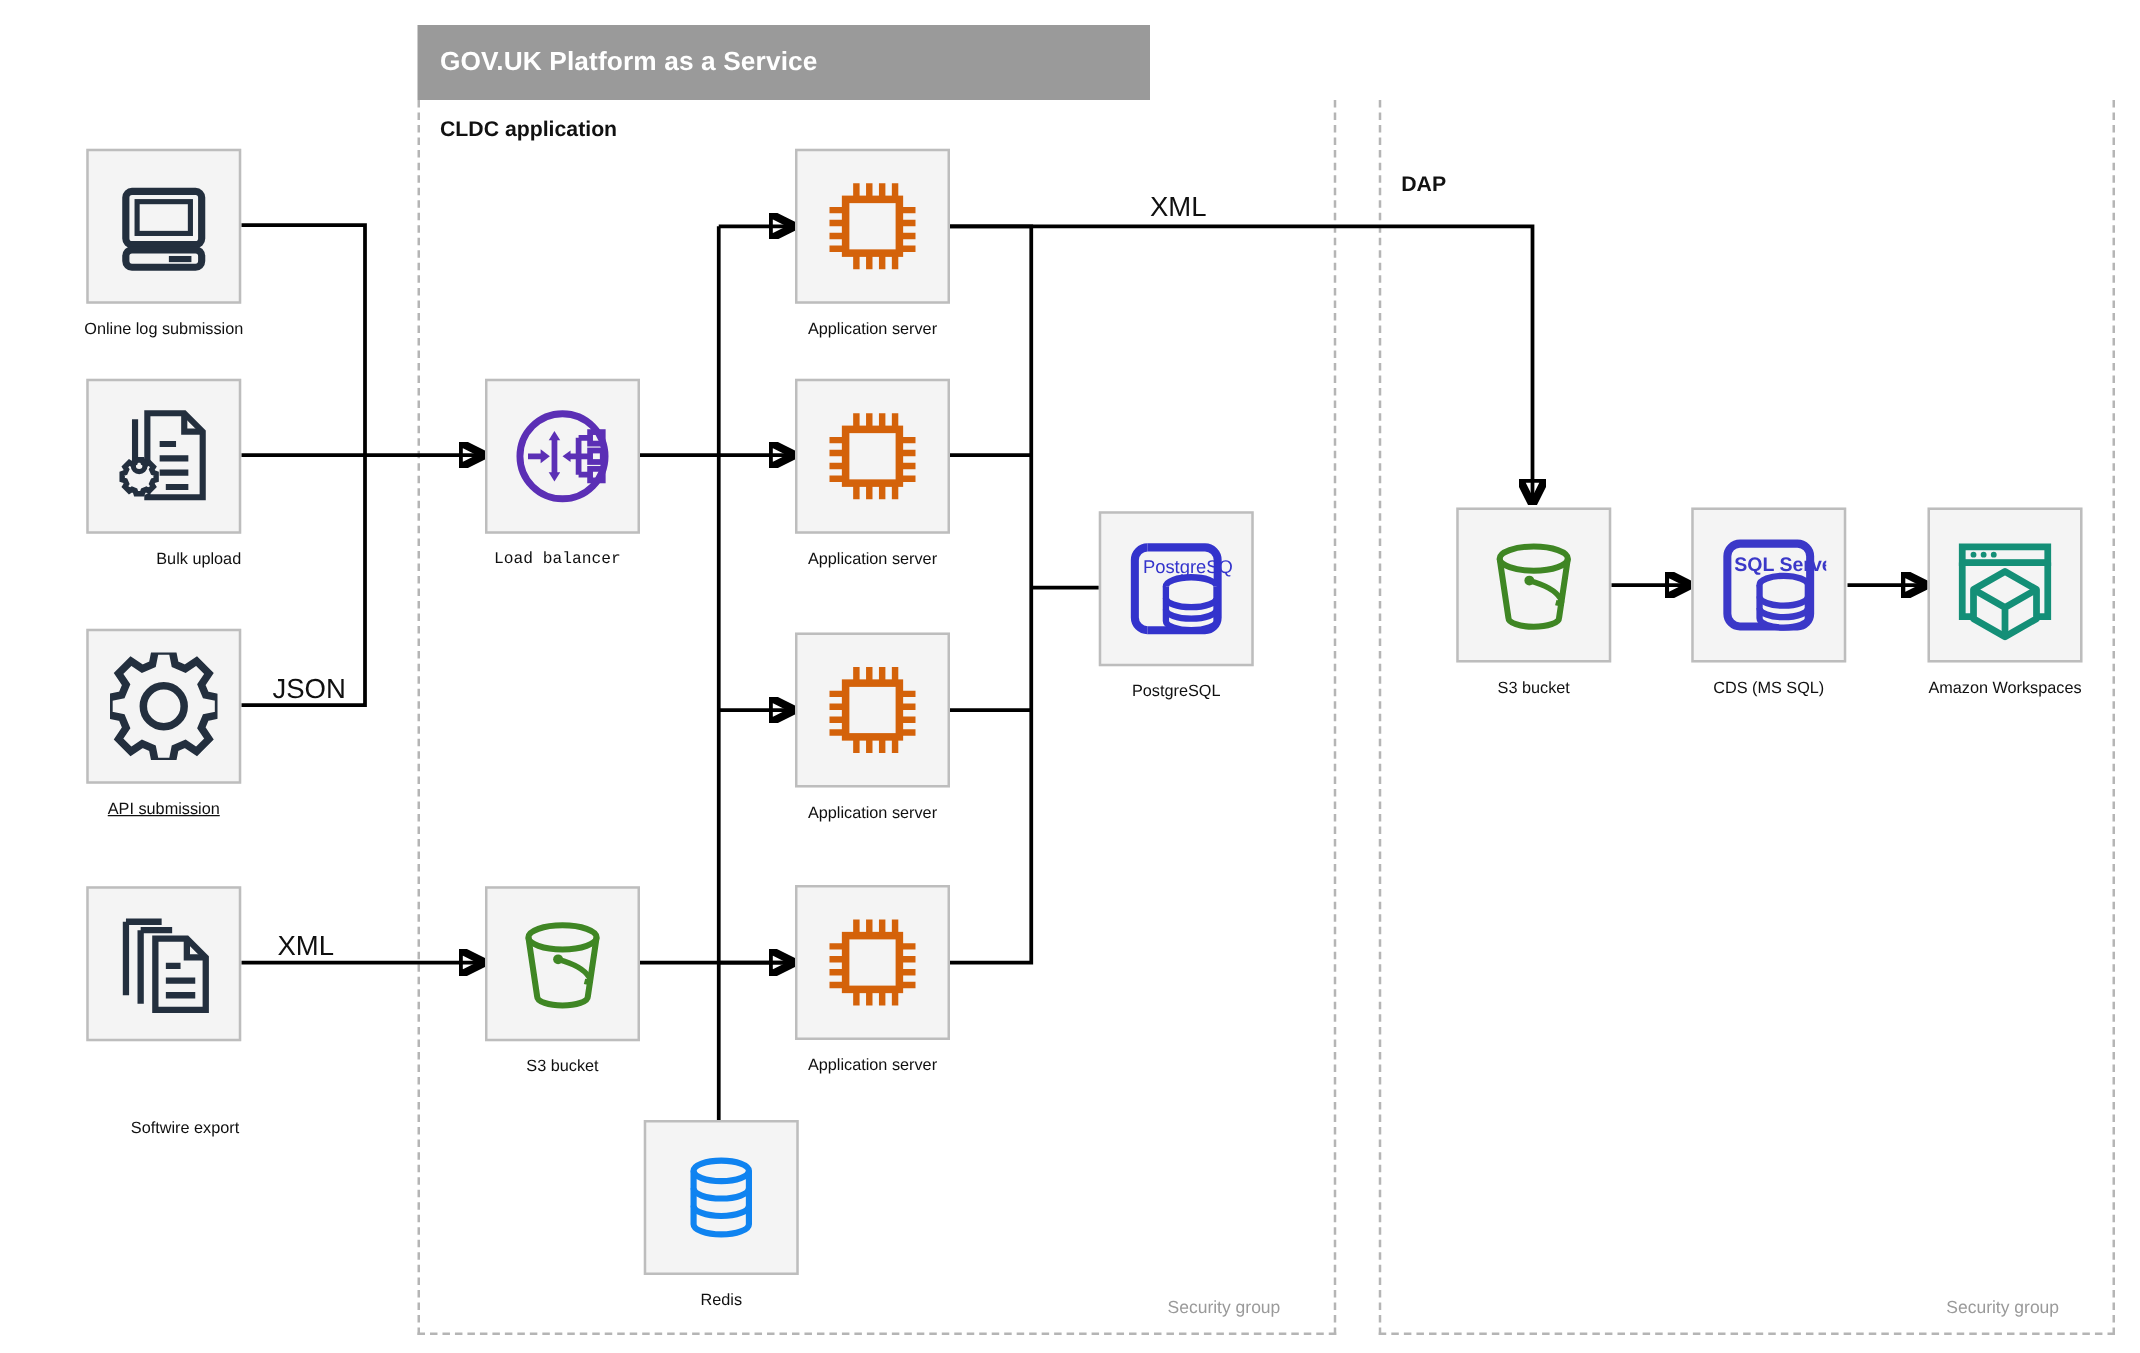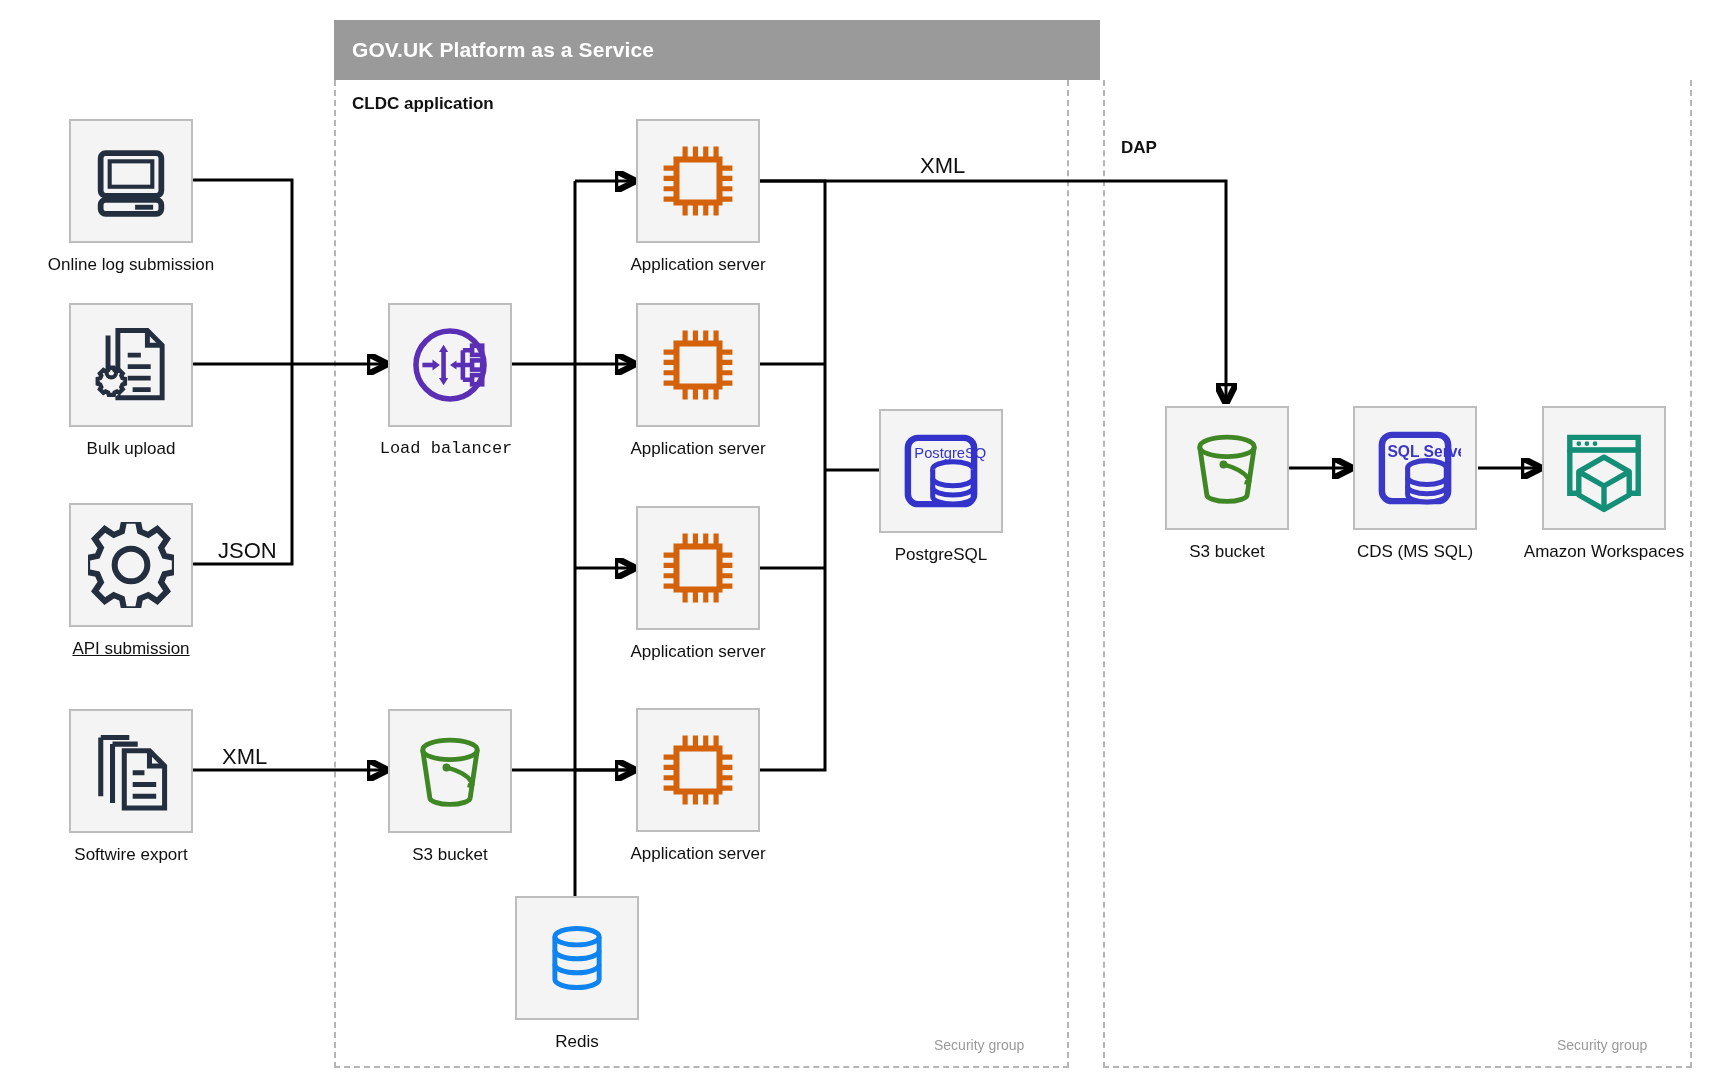--- a/index.html
+++ b/index.html
@@ -63,21 +63,21 @@
     position: absolute;
     background: #f4f4f4;
     border: 2px solid #bdbdbd;
     box-sizing: border-box;
     display: flex;
     align-items: center;
     justify-content: center;
   }
   .node-caption {
     position: absolute;
-    font-size: 17px;
+    font-size: 13px;
     color: #101010;
     white-space: nowrap;
     text-align: center;
   }
   
   .edge-label {
     position: absolute;
     font-size: 22px;
     color: #101010;
     white-space: nowrap;
@@ -93,21 +93,21 @@
     stroke: #000000;
     stroke-width: 3;
     fill: none;
   }
 </style>
 </head>
 <body>
 
 <div id="stage">
 
-  <div class="zone-header" style="left:334px; top:20px; width:766px; height:60px;">
+  <div class="zone-header" style="left:334px; top:20px; width:586px; height:60px;">
     <span>GOV.UK Platform as a Service</span>
   </div>
 
   <div class="sec-box" style="left:334px; top:80px; width:735px; height:988px;"></div>
   <div class="sec-box" style="left:1103px; top:80px; width:589px; height:988px;"></div>
 
   <div class="sub-label" style="left:352px; top:94px;">CLDC application</div>
   <div class="sub-label" style="left:1121px; top:94px;margin-top:44px;">DAP</div>
 
   <div class="sec-label" style="left:934px; top:1037px;">Security group</div>
@@ -175,21 +175,21 @@
         <path d="M 34 8 L 70 8 L 88 26 L 88 90 L 34 90 Z" fill="none" stroke="#232F3E" stroke-width="6"></path>
         <path d="M 70 8 L 70 26 L 88 26" fill="none" stroke="#232F3E" stroke-width="6"></path>
         <path d="M 46 38 L 62 38 M 46 52 L 74 52 M 46 66 L 74 66 M 52 80 L 74 80" stroke="#232F3E" stroke-width="6" stroke-linecap="butt"></path>
         <g transform="translate(26,72) scale(0.92)">
           <circle cx="0" cy="0" r="18" fill="#f4f4f4" stroke="none"></circle>
           <path d="M -4.5 -17 L 4.5 -17 L 6 -12.5 L 10.5 -10.5 L 14.5 -13 L 21 -6.5 L 18.5 -2.5 L 20.5 2 L 25 3.5 L 25 12.5 L 20.5 14 L 18.5 18.5 L 21 22.5 L 14.5 29 L 10.5 26.5 L 6 28.5 L 4.5 33 L -4.5 33 L -6 28.5 L -10.5 26.5 L -14.5 29 L -21 22.5 L -18.5 18.5 L -20.5 14 L -25 12.5 L -25 3.5 L -20.5 2 L -18.5 -2.5 L -21 -6.5 L -14.5 -13 L -10.5 -10.5 L -6 -12.5 Z" transform="translate(0,-8) scale(0.72)" fill="none" stroke="#232F3E" stroke-width="8"></path>
           <circle cx="0" cy="-13.8" r="6.2" fill="none" stroke="#232F3E" stroke-width="5.5"></circle>
         </g>
       </svg>
     </div>
-    <div class="node-caption" style="left:0px; top:439px; width:262px;">Bulk upload</div>
+    <div class="node-caption" style="left:0px; top:439px; width:262px;padding-left:28px;">Bulk upload</div>
   </div>
 
   <div class="node">
     <div class="node-box" style="left:69px; top:503px; width:124px; height:124px;">
       <svg width="86" height="86" viewBox="0 0 100 100">
         <path d="M 42 6 L 58 6 L 60.5 18.5 L 70 22.5 L 80.5 15.5 L 92 27 L 85 37.5 L 89 47 L 101 49.5 L 101 65.5 L 89 68 L 85 77.5 L 92 88 L 80.5 99.5 L 70 92.5 L 60.5 96.5 L 58 109 L 42 109 L 39.5 96.5 L 30 92.5 L 19.5 99.5 L 8 88 L 15 77.5 L 11 68 L -1 65.5 L -1 49.5 L 11 47 L 15 37.5 L 8 27 L 19.5 15.5 L 30 22.5 L 39.5 18.5 Z" transform="translate(0,-7.5) scale(1)" fill="none" stroke="#232F3E" stroke-width="7"></path>
         <circle cx="50" cy="50" r="19" fill="none" stroke="#232F3E" stroke-width="7"></circle>
       </svg>
     </div>
     <div class="node-caption" style="left:0px; top:639px; width:262px;text-decoration:underline;">API submission</div>
@@ -198,21 +198,21 @@
   <div class="node">
     <div class="node-box" style="left:69px; top:709px; width:124px; height:124px;">
       <svg width="84" height="84" viewBox="0 0 100 100">
         <path d="M 14 10 L 48 10 M 14 10 L 14 80" fill="none" stroke="#232F3E" stroke-width="6"></path>
         <path d="M 28 18 L 58 18 M 28 18 L 28 88" fill="none" stroke="#232F3E" stroke-width="6"></path>
         <path d="M 42 26 L 72 26 L 90 44 L 90 94 L 42 94 Z" fill="#f4f4f4" stroke="#232F3E" stroke-width="6"></path>
         <path d="M 72 26 L 72 44 L 90 44" fill="none" stroke="#232F3E" stroke-width="6"></path>
         <path d="M 52 52 L 66 52 M 52 66 L 80 66 M 52 80 L 80 80" stroke="#232F3E" stroke-width="6"></path>
       </svg>
     </div>
-    <div class="node-caption" style="left:0px; top:845px; width:262px;">Softwire export</div>
+    <div class="node-caption" style="left:0px; top:894px; width:262px;padding-left:17px;">Softwire export</div>
   </div>
 
   <div class="node">
     <div class="node-box" style="left:388px; top:303px; width:124px; height:124px;">
       <svg width="92" height="92" viewBox="0 0 100 100">
         <circle cx="50" cy="50" r="37" fill="none" stroke="#5B2FB5" stroke-width="6"></circle>
 
         <path d="M 20 50 L 32 50" stroke="#5B2FB5" stroke-width="5"></path>
         <path d="M 31 44 L 39 50 L 31 56 Z" fill="#5B2FB5"></path>
 

